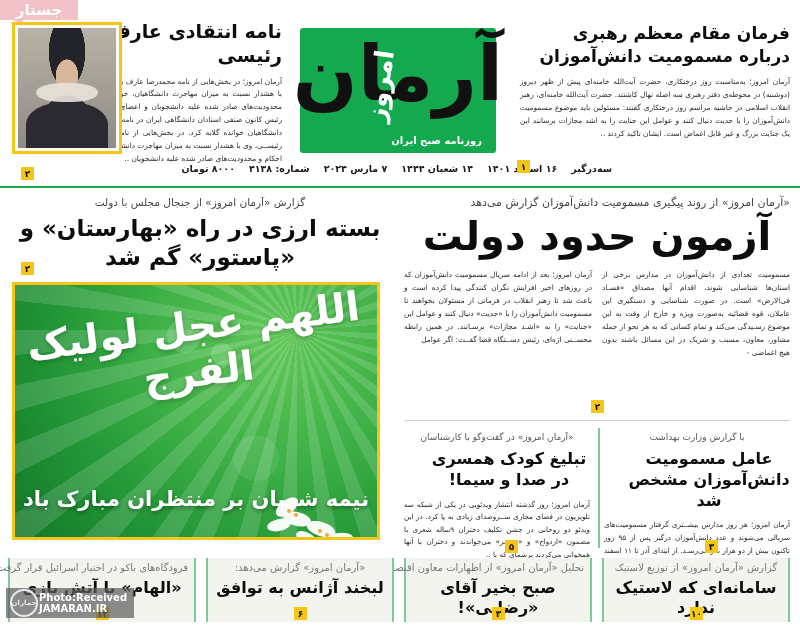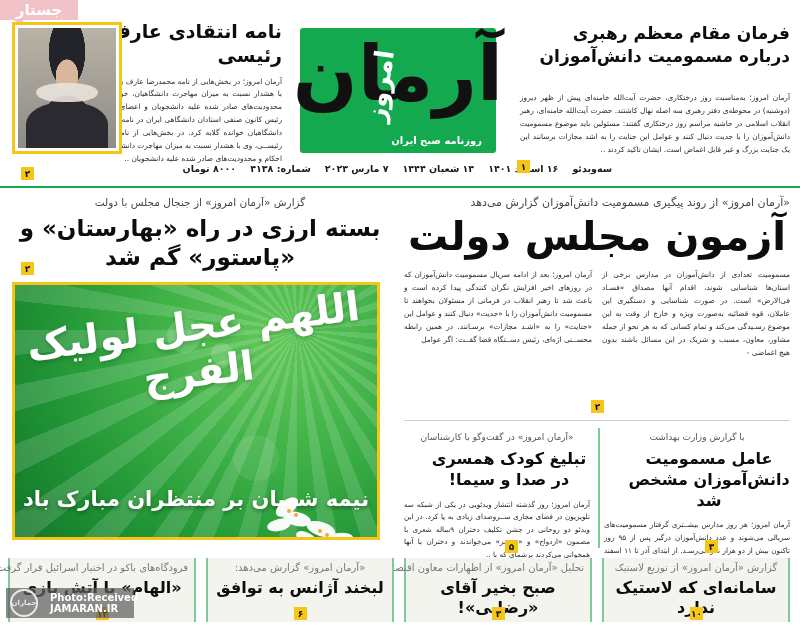--- a/index.html
+++ b/index.html
@@ -85,21 +85,21 @@
   }
 
   
   .art-left{position:absolute;top:20px;right:518px;width:268px;}
   .art-left .headline{font-size:19px;text-align:right;margin-bottom:8px;}
   .art-left .body-text{column-count:1;}
 
   
   .art-lead{position:absolute;top:22px;right:10px;width:270px;}
   .art-lead .headline{font-size:17px;text-align:right;line-height:1.35;}
-  .art-lead .body-text{margin-top:24px;}
+  .art-lead .body-text{margin-top:8px;}
   .photo-box{
     position:absolute;top:22px;left:12px;width:110px;height:132px;
     border:3px solid #f5c518;background:#fff;box-sizing:border-box;
   }
   .photo-inner{
     position:absolute;inset:3px;
     background:
       radial-gradient(circle at 50% 78% , #2b2b33 0 24%, transparent 24.5%),
       radial-gradient(ellipse at 50% 40% , #d9b79a 0 16%, transparent 16.5%),
       radial-gradient(ellipse at 50% 20% , #23232a 0 26%, transparent 26.5%),
@@ -178,21 +178,21 @@
     border-left:2px solid #7fc99a;border-right:2px solid #7fc99a;
     padding:4px 6px 0 6px;
   }
   .botcard .kicker{font-size:10px;color:#777;}
   .botcard .headline{font-size:16px;margin-top:5px;line-height:1.25;}
   .botcard .badge{bottom:2px;left:50%;margin-left:-6px;top:auto;}
 
   
   .watermark{
     position:absolute;left:6px;top:588px;width:128px;height:30px;
-    display:flex;align-items:center;gap:12px;
+    display:flex;align-items:center;gap:1px;
     background:rgba(95,95,95,.72);padding:2px 4px;box-sizing:border-box;
     direction:ltr;
   }
   .wm-circle{
     width:24px;height:24px;border-radius:50%;
     border:2px solid #e9e9e9;flex:0 0 auto;
     display:flex;align-items:center;justify-content:center;
     color:#e9e9e9;font-size:7px;font-weight:bold;
   }
   .wm-lines{display:flex;flex-direction:column;line-height:1.15;}
@@ -208,21 +208,21 @@
   </div>
 
   <div class="masthead">
     <div class="mast-green"></div>
     <div class="mast-logo">آرمان</div>
     <div class="mast-amrooz">امروز</div>
     <div class="mast-sub">روزنامه صبح ایران</div>
   </div>
 
   <div class="dateline">
-    <span>سه‌ویدئو</span>
+    <span>سه‌درگیر</span>
     <span class="dot"></span>
     <span>۱۶ اسفند ۱۴۰۱</span>
     <span class="dot"></span>
     <span>۱۴ شعبان ۱۴۴۴</span>
     <span class="dot"></span>
     <span>۷ مارس ۲۰۲۳</span>
     <span class="dot"></span>
     <span>شماره: ۴۱۳۸</span>
     <span class="dot"></span>
     <span>۸۰۰۰ تومان</span>
@@ -247,21 +247,21 @@
   <div class="hr-green sep1"></div>
 
   <div class="blk2-left">
     <div class="kicker">گزارش «آرمان امروز» از جنجال مجلس با دولت</div>
     <div class="headline">بسته ارزی در راه «بهارستان» و «پاستور» گم شد</div>
   </div>
   <div class="badge" style="top:262px;right:766px;">۲</div>
 
   <div class="blk2-right">
     <div class="kicker">«آرمان امروز» از روند پیگیری مسمومیت دانش‌آموزان گزارش می‌دهد</div>
-    <div class="main-headline">آزمون مجلس دولت</div>
+    <div class="main-headline">آزمون حدود دولت</div>
     <div class="cols2">
       <div class="body-text">مسمومیت تعدادی از دانش‌آموزان در مدارس برخی از استان‌ها شناسایی شوند، اقدام آنها مصداق «فسـاد فی‌الارض» است. در صورت شناسایی و دستگیری این عاملان، قوه قضائیه به‌صورت ویژه و خارج از وقت به این موضوع رسـیدگی می‌کند و تمام کسانی که به هر نحو از جمله مشاور، معاون، مسبب و شریک در این مسائل باشند بدون هیچ اغماضی -</div>
       <div class="body-text">آرمان امروز؛ بعد از ادامه سریال مسمومیت دانش‌آموزان که در روزهای اخیر افزایش نگران کنندگی پیدا کرده است و باعث شد تا رهبر انقلاب در فرمانی از مسئولان بخواهند تا مسمومیت دانش‌آموزان را با «جدیت» دنبال کنند و عوامل این «جنایت» را به «اشـد مجازات» برسـانند. در همین رابطه محســنی اژه‌ای، رئیس دســتگاه قضا گفــت: اگر عوامل</div>
     </div>
   </div>
   <div class="badge" style="top:400px;right:196px;">۲</div>
   <div class="hr-thin" style="top:420px;right:10px;width:386px;"></div>
 
   <div class="promo">
     <div class="promo-bg"></div>

